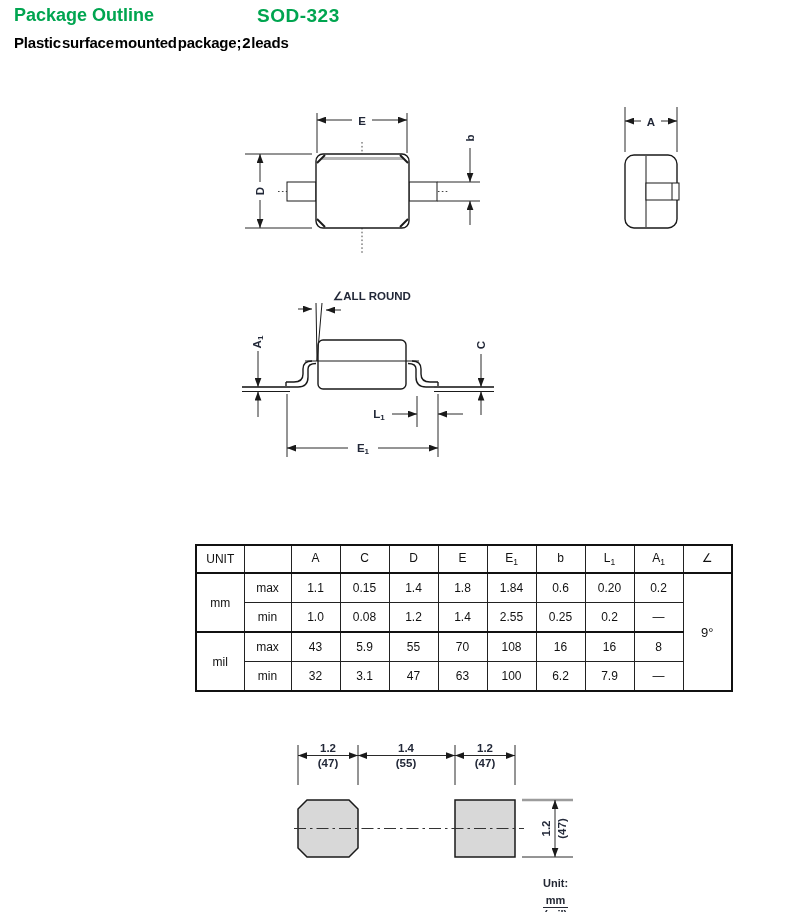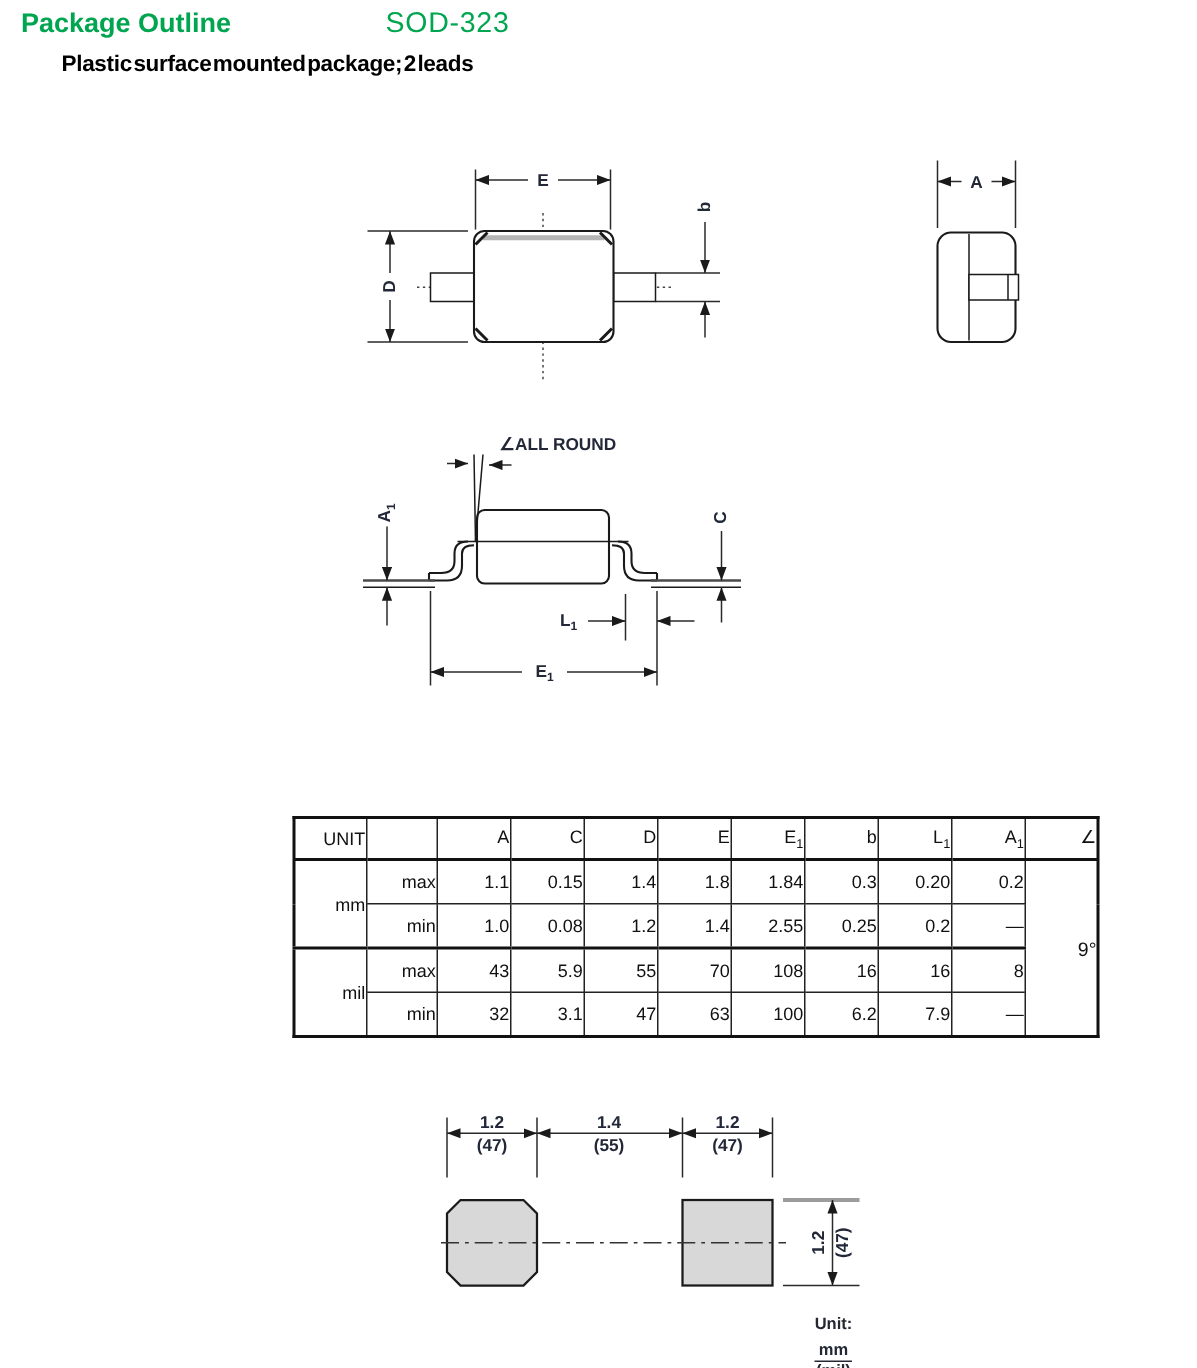--- a/index.html
+++ b/index.html
@@ -1,38 +1,38 @@
 <!DOCTYPE html>
 <html><head>
 <meta charset="utf-8">
 <style>
   html,body{margin:0;padding:0;background:#fff;}
   .page{position:relative;width:798px;height:912px;background:#ffffff;overflow:hidden;
         font-family:"Liberation Sans",sans-serif;border-radius:18px;}
   .title{position:absolute;left:14px;top:5px;font-size:18px;font-weight:700;color:#00a550;}
-  .part{position:absolute;left:257px;top:5px;font-size:19px;font-weight:400;color:#00a550;letter-spacing:.5px;}
+  .part{position:absolute;left:257px;top:5px;font-size:19px;font-weight:700;color:#00a550;letter-spacing:.5px;}
   .subtitle{position:absolute;left:14px;top:34px;font-size:15px;font-weight:700;color:#000;
-            letter-spacing:-0.2px;word-spacing:-3px;margin-left:27px;}
+            letter-spacing:-0.2px;word-spacing:-3px;}
   .dwg{position:absolute;}
   svg text{fill:#222838;font-family:"Liberation Sans",sans-serif;font-size:11.5px;font-weight:600;}
   .ss{font-size:8px;}
   .s1{stroke:#1a1a1a;stroke-width:1;fill:none;}
   .s14{stroke:#1a1a1a;stroke-width:1.4;fill:none;}
   .s2{stroke:#1a1a1a;stroke-width:2;fill:none;}
   .wfill{fill:#ffffff;}
   .dim{stroke:#2a2a2a;stroke-width:1;fill:none;}
   .dot{stroke:#444;stroke-width:1;stroke-dasharray:1.6 2.3;fill:none;}
   .dashdot{stroke:#333;stroke-width:1.1;stroke-dasharray:12 4 2.5 4;fill:none;}
   .grayband{stroke:#b5b5b5;stroke-width:3.2;fill:none;}
   .grayext{stroke:#9c9c9c;stroke-width:2.6;fill:none;}
   .datum{stroke:#4a4a4a;stroke-width:1.8;fill:none;}
   .padfill{fill:#d8d8d8;stroke:#1a1a1a;stroke-width:1.5;}
   .dim-table{position:absolute;left:195px;top:544px;border-collapse:collapse;table-layout:fixed;
              width:537px;font-size:12px;color:#111;border:2px solid #111;}
-  .dim-table th,.dim-table td{border:1px solid #222;text-align:right;vertical-align:middle;
+  .dim-table th,.dim-table td{border:1px solid #222;text-align:center;vertical-align:middle;
              font-weight:400;padding:0;}
   .dim-table tr.hrow th{height:26px;border-bottom:2px solid #111;font-weight:400;}
   .dim-table td{height:28px;}
   .dim-table tr.gsep td{border-top:2px solid #111;}
   .dim-table sub{font-size:8.5px;}
   .angle-cell{font-size:13px;}
   .pad-heading{position:absolute;left:288px;top:702px;font-size:16px;font-weight:700;color:#00a550;}
   .unit-note{position:absolute;left:543px;top:877px;display:flex;align-items:center;gap:5px;
              font-size:11px;font-weight:600;color:#232834;flex-direction:column;}
   .frac{display:inline-flex;flex-direction:column;align-items:center;line-height:1.15;}
@@ -170,21 +170,21 @@
       <th><span>∠</span><sub></sub></th>
     </tr>
     <tr>
       <td rowspan="2">mm</td>
       <td>max</td>
       <td>1.1</td>
       <td>0.15</td>
       <td>1.4</td>
       <td>1.8</td>
       <td>1.84</td>
-      <td>0.3</td>
+      <td>0.6</td>
       <td>0.20</td>
       <td>0.2</td>
       <td rowspan="4" class="angle-cell">9°</td>
     </tr>
     <tr>
       <td>min</td>
       <td>1.0</td>
       <td>0.08</td>
       <td>1.2</td>
       <td>1.4</td>

